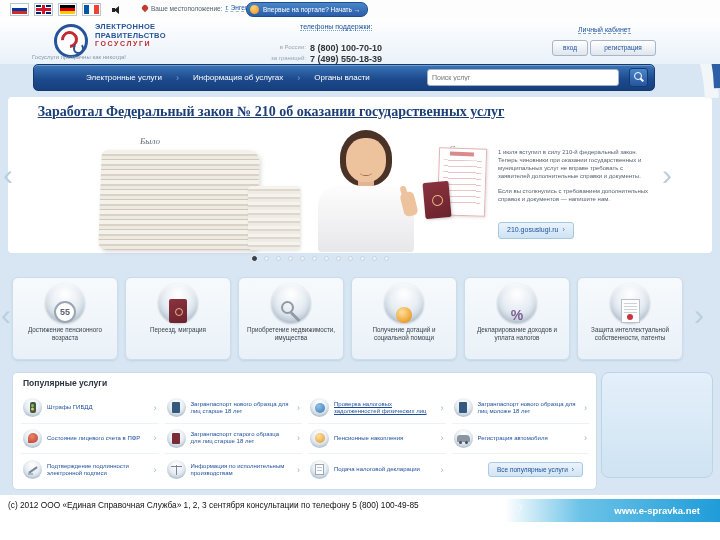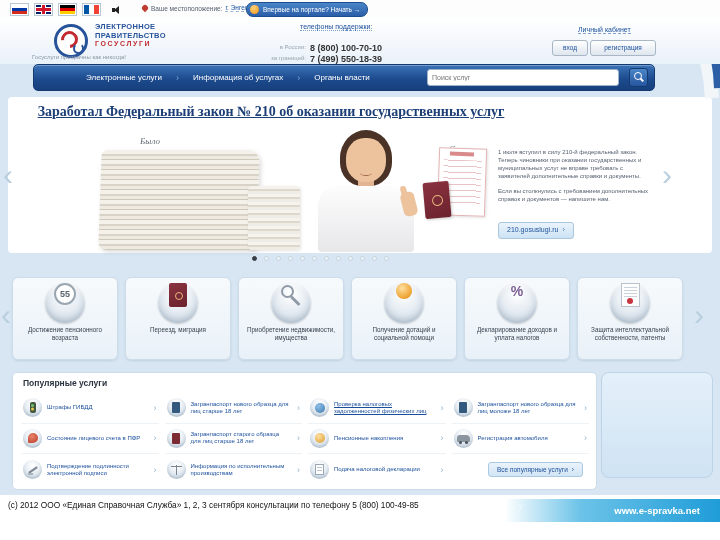--- a/index.html
+++ b/index.html
@@ -150,21 +150,21 @@
   .dot.active{background:#3a3f45;border-color:#3a3f45;}
 
   
   #tiles{position:absolute;left:12px;top:277px;display:flex;gap:7px;}
   .tile{width:106px;height:83px;background:linear-gradient(#f7fafc,#e9f1f8);
       border:1px solid #cddcea;border-radius:6px;box-shadow:0 1px 2px rgba(120,150,180,.25);
       box-sizing:border-box;}
   .tile-icon{width:40px;height:40px;margin:5px auto 3px;border-radius:50%;
       background:radial-gradient(circle at 50% 28%,#ffffff,#dfe7ef 62%,#c4d0dc);
       box-shadow:inset 0 -3px 6px rgba(130,150,170,.45),inset 0 2px 3px #fff,0 1px 2px rgba(0,0,0,.18);
-      display:flex;align-items:flex-start;justify-content:center;}
+      display:flex;align-items:flex-end;justify-content:center;}
   .tile-label{font-size:6.3px;color:#39434d;text-align:center;line-height:7.5px;padding:0 4px;}
   .i55{width:22px;height:22px;border-radius:50%;background:#fff;border:2px solid #9aa6b2;
       color:#5a6670;font-weight:bold;font-size:9px;display:flex;align-items:center;justify-content:center;
       box-sizing:border-box;}
   .ipass{width:18px;height:24px;background:linear-gradient(160deg,#8a3340,#6b222d);border-radius:2px;
       position:relative;}
   .ipass::after{content:'';position:absolute;left:6px;top:9px;width:6px;height:6px;
       border:1px solid rgba(255,215,140,.8);border-radius:50%;}
   .ikey{position:relative;width:24px;height:24px;}
   .ikey::before{content:'';position:absolute;left:2px;top:2px;width:9px;height:9px;

